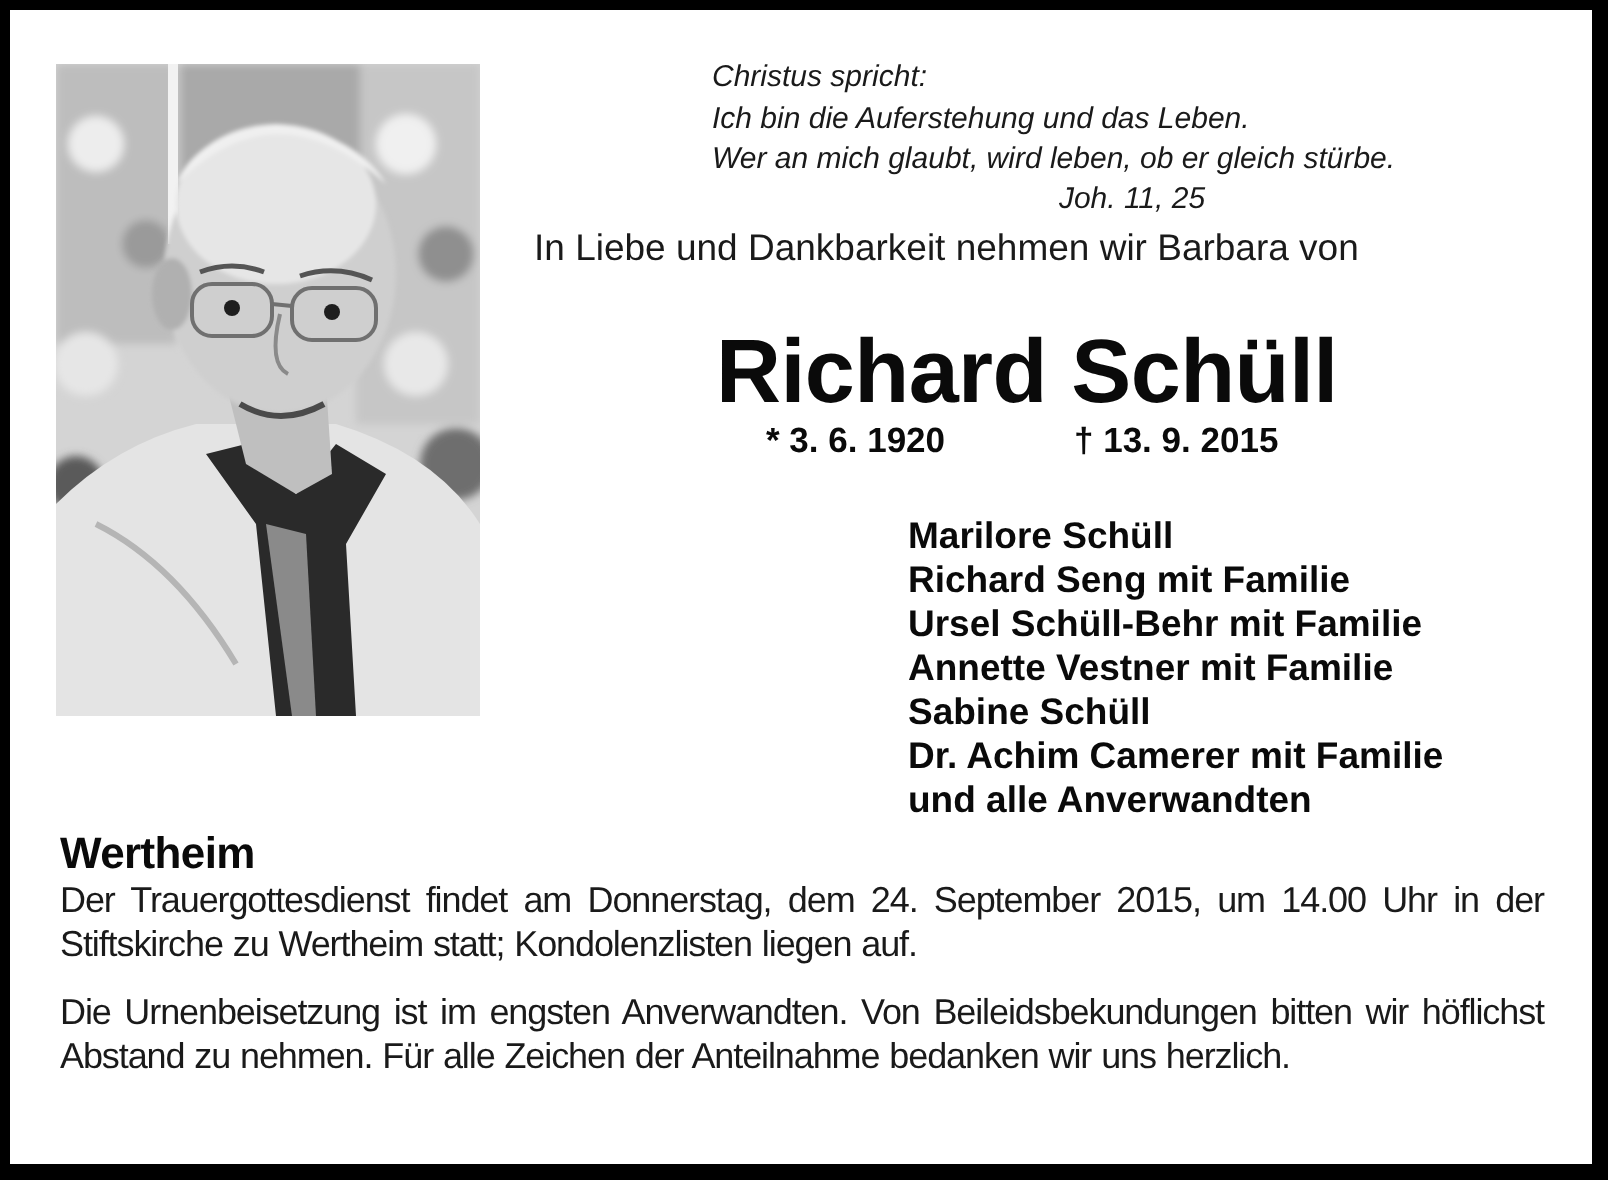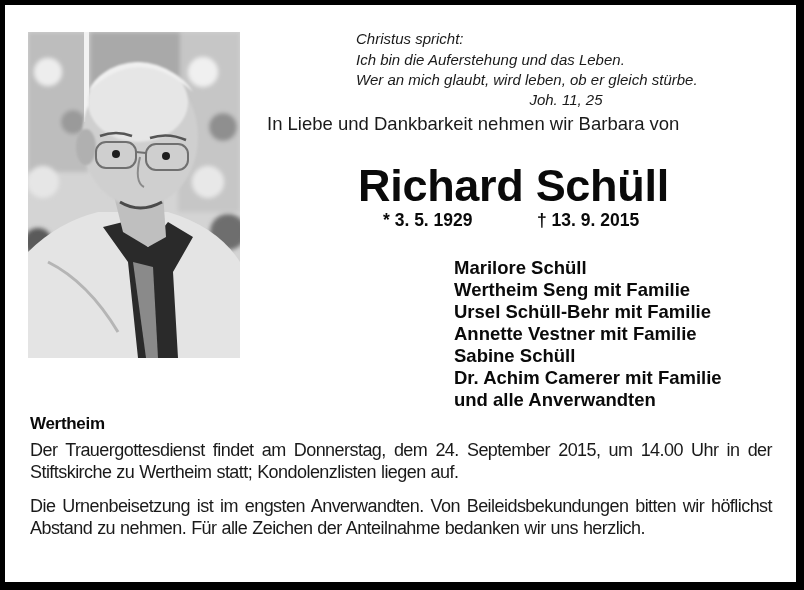--- a/index.html
+++ b/index.html
@@ -31,21 +31,21 @@
     position: absolute; top: 205px; font-size: 17.5px; font-weight: bold; color: #0a0a0a; white-space: nowrap;
   }
   .dates.born { left: 378px; }
   .dates.died { left: 532px; }
   .mourners {
     position: absolute; left: 449px; top: 252px; font-size: 18.5px; font-weight: bold;
     line-height: 22px; color: #0a0a0a;
   }
   .mourners div { white-space: nowrap; }
   .place {
-    position: absolute; left: 25px; top: 409px; font-size: 17px; font-weight: bold; color: #0a0a0a;
+    position: absolute; left: 25px; top: 409px; font-size: 22px; font-weight: bold; color: #0a0a0a;
     letter-spacing: -0.3px;
   }
   .para {
     position: absolute; left: 25px; width: 742px; font-size: 18px; line-height: 22px;
     color: #1a1a1a; text-align: justify; letter-spacing: -0.55px; word-spacing: 0.5px;
   }
   .para.p1 { top: 434px; }
   .para.p2 { top: 490px; }
 </style>
 </head>
@@ -114,26 +114,26 @@
     <div>Christus spricht:</div>
     <div>Ich bin die Auferstehung und das Leben.</div>
     <div>Wer an mich glaubt, wird leben, ob er gleich stürbe.</div>
     <div class="ref">Joh. 11, 25</div>
   </div>
 
   <div class="farewell">In Liebe und Dankbarkeit nehmen wir Barbara von</div>
 
   <div class="name">Richard Schüll</div>
 
-  <div class="dates born">* 3. 5. 1929</div>
+  <div class="dates born">* 3. 6. 1920</div>
   <div class="dates died">† 13. 9. 2015</div>
 
   <div class="mourners">
     <div>Marilore Schüll</div>
-    <div>Wertheim Seng mit Familie</div>
+    <div>Richard Seng mit Familie</div>
     <div>Ursel Schüll-Behr mit Familie</div>
     <div>Annette Vestner mit Familie</div>
     <div>Sabine Schüll</div>
     <div>Dr. Achim Camerer mit Familie</div>
     <div>und alle Anverwandten</div>
   </div>
 
   <div class="place">Wertheim</div>
 
   <div class="para p1">Der Trauergottesdienst findet am Donnerstag, dem 24. September 2015, um 14.00 Uhr in der Stiftskirche zu Wertheim statt; Kondolenzlisten liegen auf.</div>

